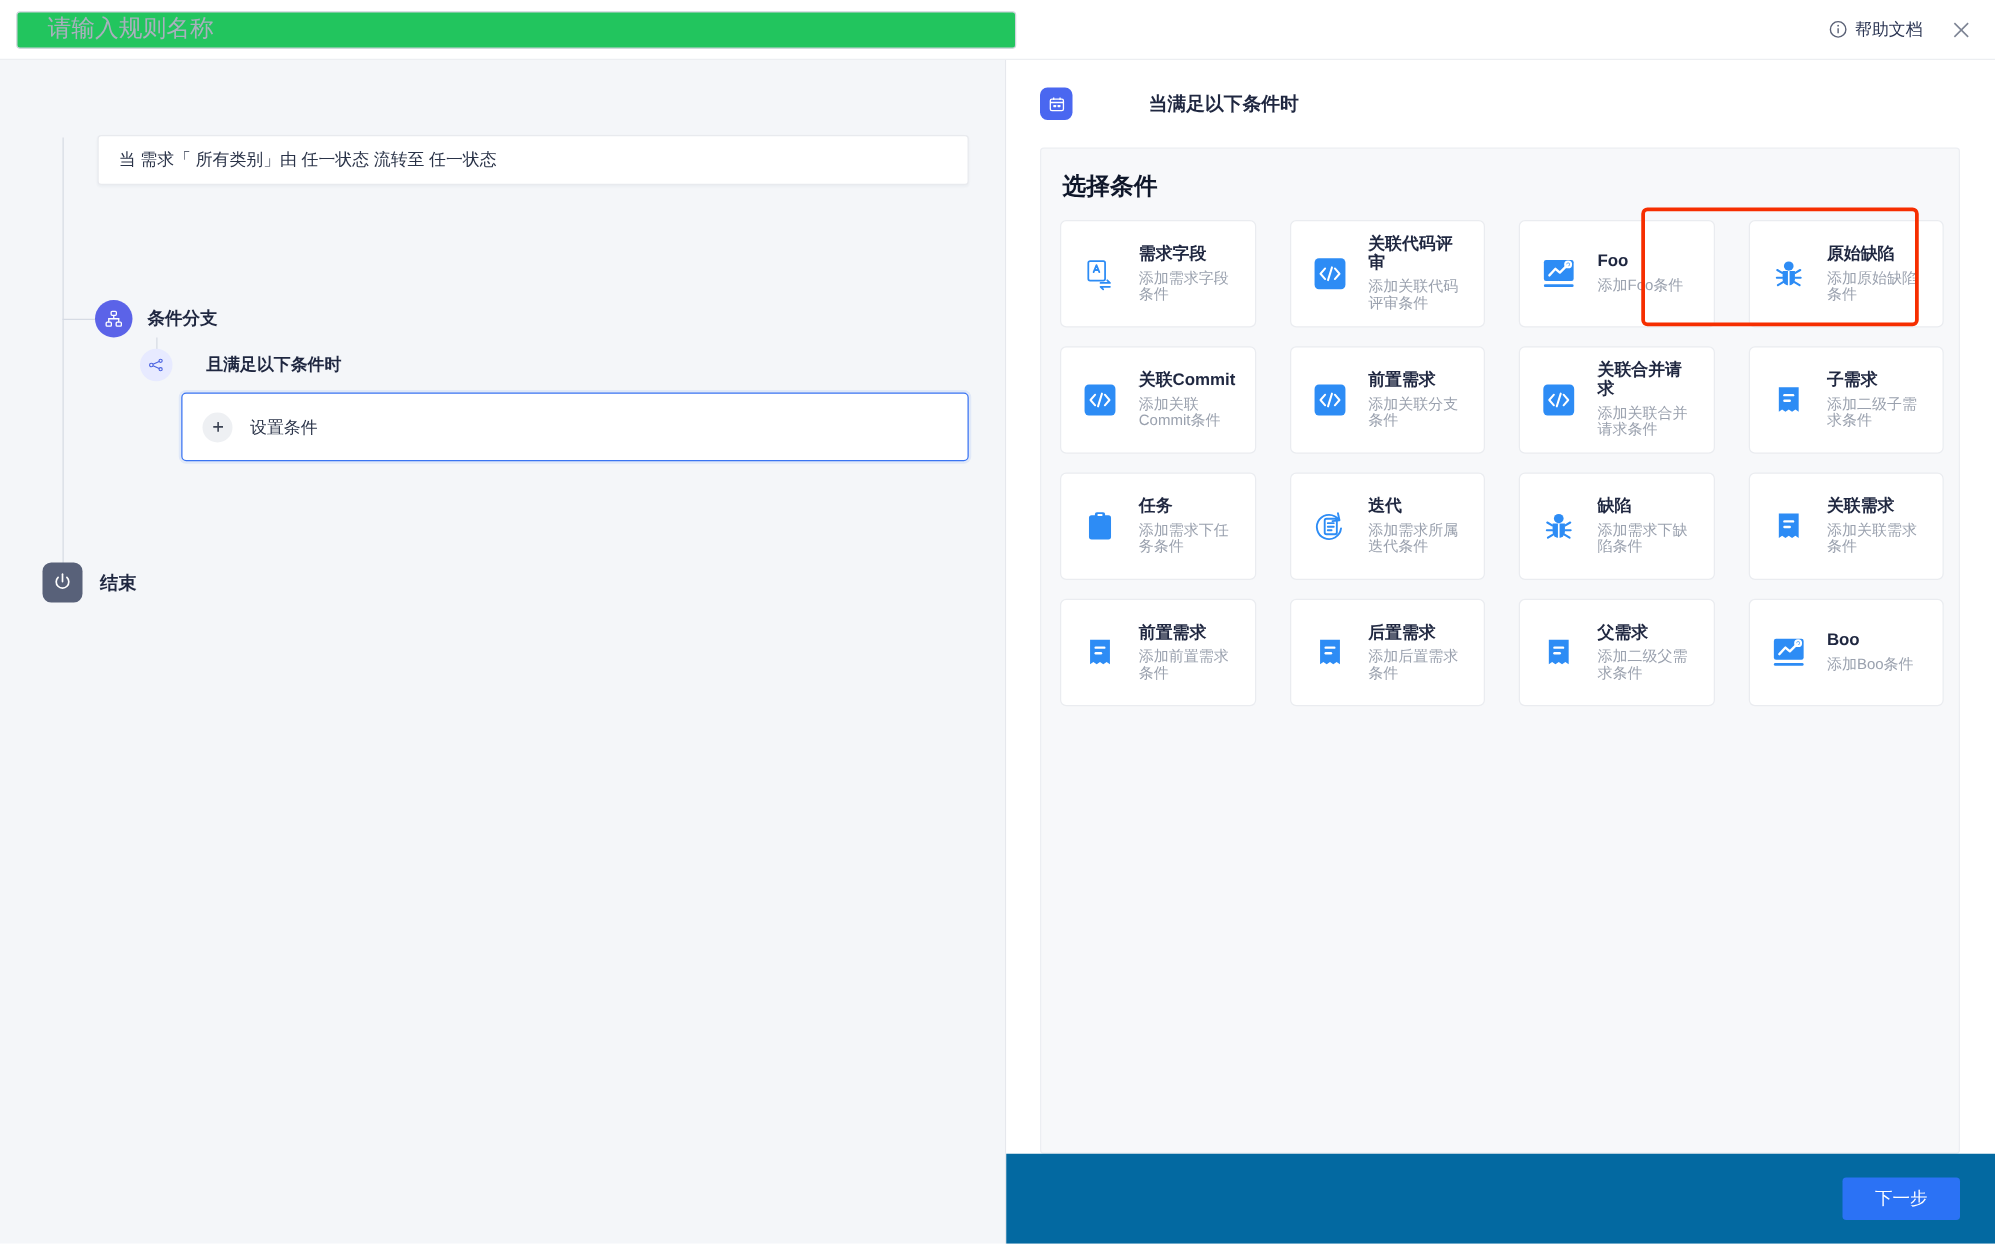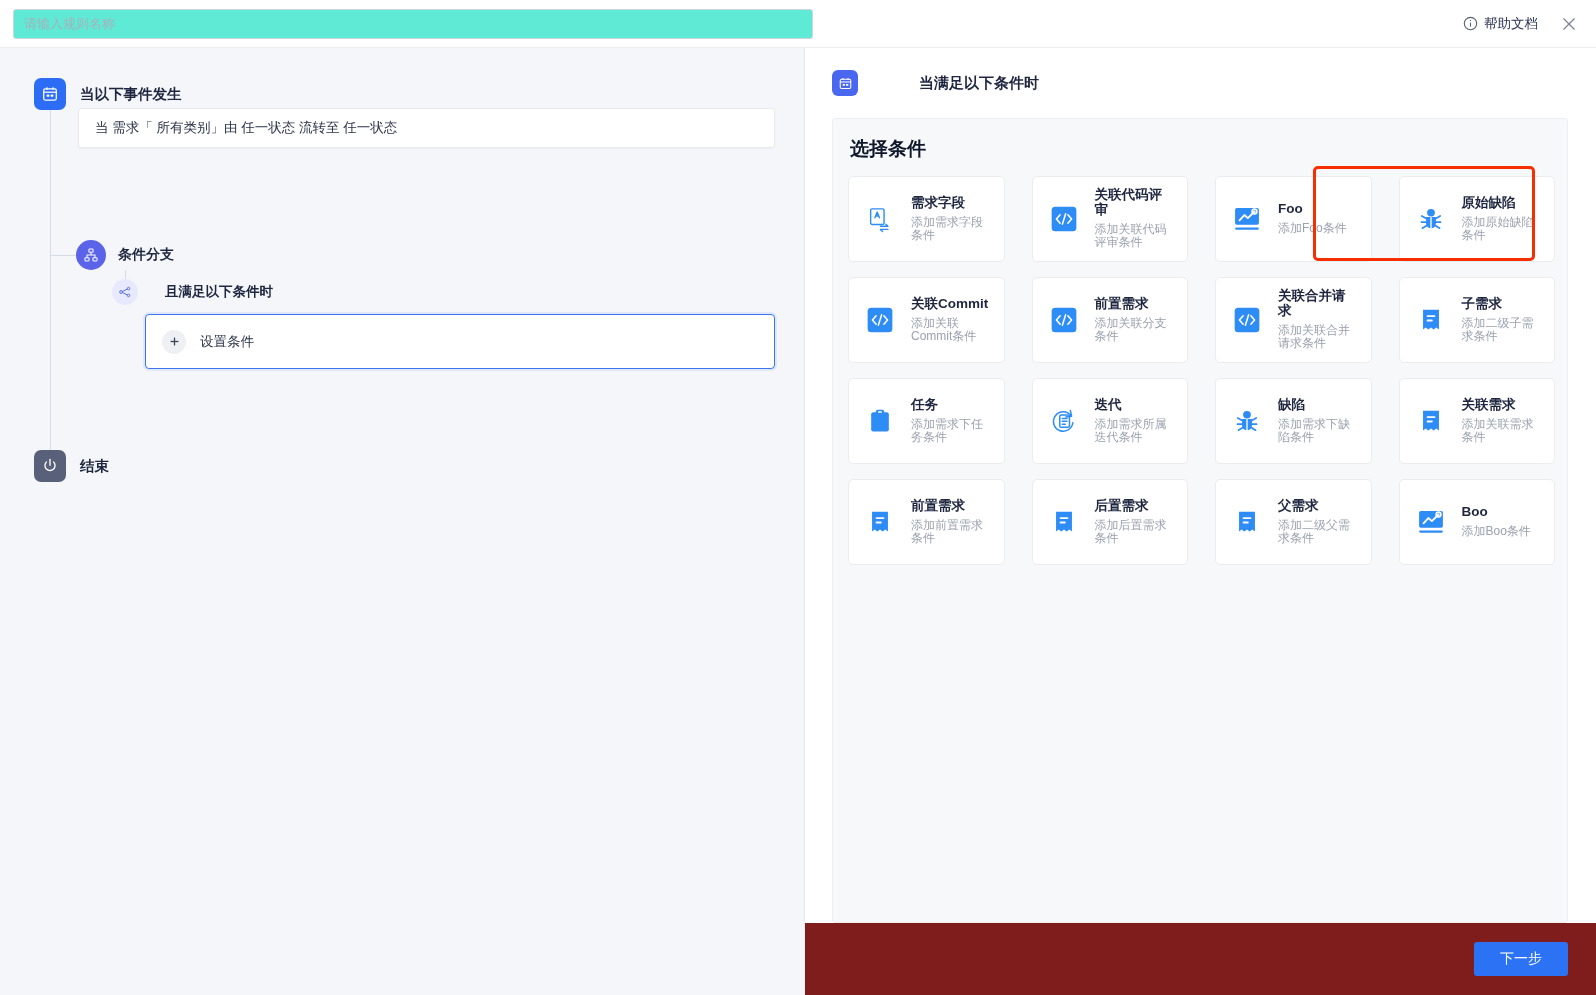--- a/index.html
+++ b/index.html
@@ -14,23 +14,23 @@
   .topbar {
     height: 48px; flex: 0 0 48px;
     background: #ffffff;
     border-bottom: 1px solid #eceef1;
     display: flex; align-items: center;
     padding: 0 14px 0 13px;
   }
   .rule-name-input {
     width: 800px; height: 30px;
     border: 1px solid #cfd4dc; border-radius: 3px;
-    background: #5eead4;
-    padding: 0 10px;
-    font-size: 13px; color: #1f2633;
+    background: #22c55e;
+    padding: 0 24px;
+    font-size: 19px; color: #1f2633;
     font-family: "Liberation Sans", "DejaVu Sans", sans-serif;
     outline: none;
   }
   .rule-name-input::placeholder { color: #a9b0bd; }
   .topbar-right { margin-left: auto; display: flex; align-items: center; gap: 22px; padding-right: 4px; }
   .help-link {
     display: flex; align-items: center; gap: 6px;
     font-size: 13.5px; color: #2b3553; cursor: pointer; user-select: none;
   }
   .info-icon { width: 15px; height: 15px; flex: 0 0 15px; color: #5a6176; }
@@ -154,21 +154,21 @@
   .highlight-ring {
     position: absolute;
     left: 1313px; top: 166px; width: 222px; height: 95px;
     border: 3px solid #f62e00; border-radius: 5px;
     pointer-events: none; z-index: 30;
   }
 
   
   .footer {
     height: 72px; flex: 0 0 72px;
-    background: #7f1d1d;
+    background: #0369a1;
     display: flex; align-items: center; justify-content: flex-end;
     padding-right: 28px;
   }
   .next-btn {
     background: #2b72f5; color: #ffffff; border: none; border-radius: 3px;
     height: 34px; padding: 0 26px; font-size: 14px; cursor: pointer;
     font-family: "Liberation Sans", "DejaVu Sans", sans-serif;
   }
 </style>
 </head>
@@ -200,33 +200,20 @@
 
   <div class="body">
 
     <div class="left-pane">
       <div class="flow">
 
         <div class="vline" style="top:62px;height:352px;"></div>
         <div class="hline" style="left:50px;top:207px;width:26px;"></div>
         <div class="vline" style="left:125px;top:222px;height:22px;"></div>
 
-        <div class="node-row" style="padding-left:34px;">
-          <div class="sq-icon sq-blue">
-            <svg viewBox="0 0 20 20" width="18" height="18" fill="none" stroke="currentColor" stroke-width="1.4">
-              <rect x="3" y="4.3" width="14" height="12.4" rx="1.7"></rect>
-              <line x1="3" y1="8" x2="17" y2="8"></line>
-              <line x1="6.6" y1="2.6" x2="6.6" y2="5.4"></line>
-              <line x1="13.4" y1="2.6" x2="13.4" y2="5.4"></line>
-              <rect x="6.2" y="10.6" width="3.1" height="2.5" rx="0.5" fill="currentColor" stroke="none"></rect>
-              <rect x="10.7" y="10.6" width="3.1" height="2.5" rx="0.5" fill="currentColor" stroke="none"></rect>
-            </svg>
-          </div>
-          <div class="node-title">当以下事件发生</div>
-        </div>
 
         <div class="event-card">
           <span>当 需求「 所有类别」由 任一状态 流转至 任一状态</span>
         </div>
 
         <div class="cond-branch">
           <div class="circ-icon circ-purple">
             <svg viewBox="0 0 20 20" width="16" height="16" fill="none" stroke="currentColor" stroke-width="1.3">
               <rect x="7.4" y="2.6" width="5.2" height="4" rx="1"></rect>
               <rect x="2.4" y="13.4" width="5.2" height="4" rx="1"></rect>

